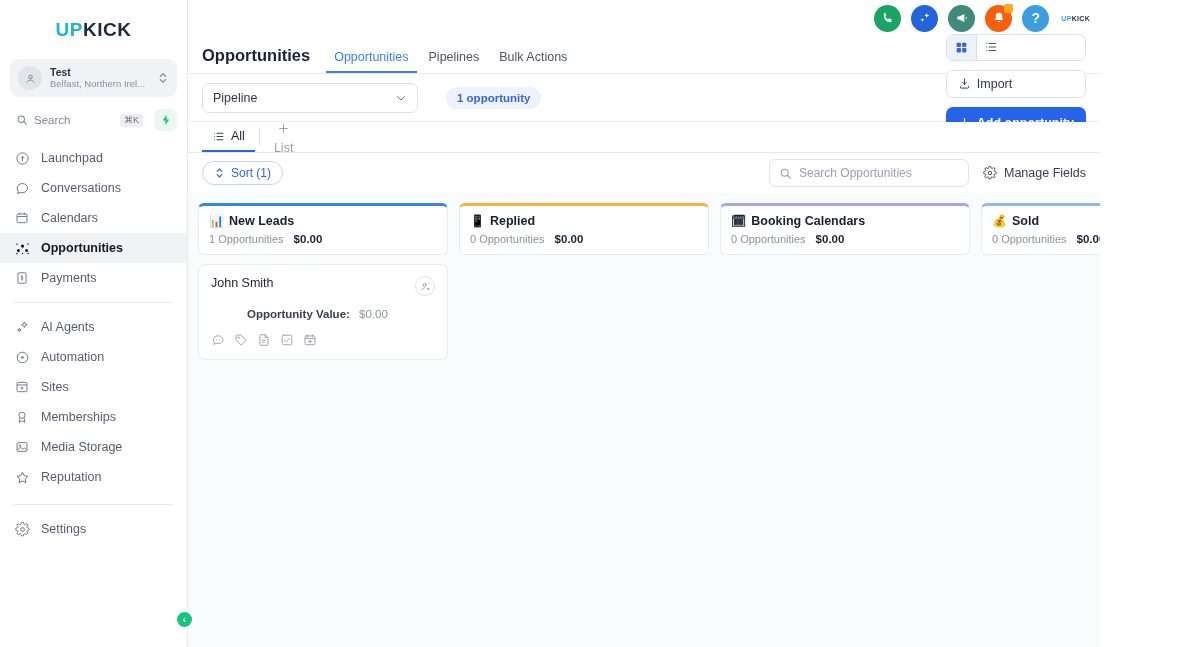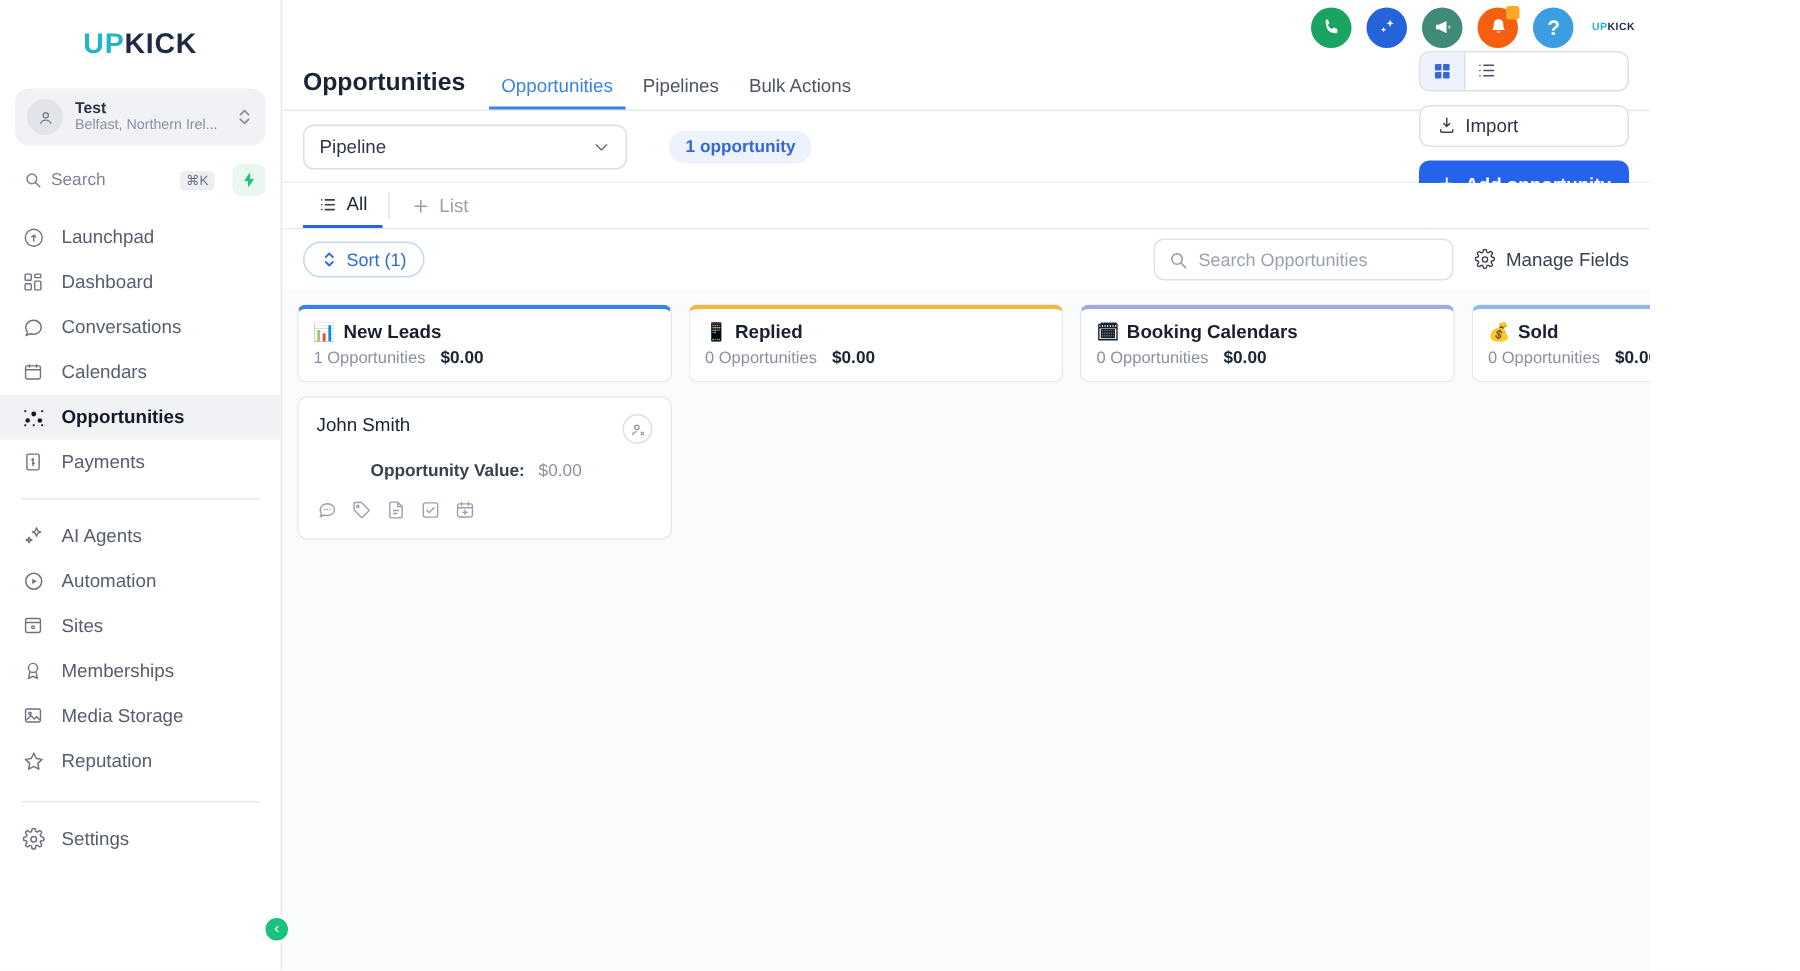--- a/index.html
+++ b/index.html
@@ -134,21 +134,21 @@
   .kebab { width: 16px; display: flex; flex-direction: column; align-items: center; gap: 2.5px; cursor: pointer; }
   .kebab i { width: 3px; height: 3px; border-radius: 50%; background: #6b7280; display: block; }
 
   .listbar {
     background: #fff; height: 31px; display: flex; align-items: stretch;
     padding: 0 14px; border-bottom: 1px solid #e7e9ee;
   }
   .lb-item { display: flex; align-items: center; gap: 6px; font-size: 12.5px; color: #3a4252; padding: 0 10px; cursor: pointer; }
   .lb-item.active { border-bottom: 2px solid #2563eb; color: #1b2435; font-weight: 500; }
   .lb-divider { width: 1px; background: #e3e5ea; margin: 6px 4px; }
-  .lb-item.muted { color: #9aa1ae; }
+  .lb-item.muted { color: #9aa1ae; flex-direction: column; }
 
   .filterbar { background: #fff; height: 40px; display: flex; align-items: center; padding: 0 14px; gap: 9px; }
   .pill {
     height: 24px; border: 1px solid #c3d5f7; border-radius: 13px; background: #fff;
     color: #2f6ae0; font-size: 12px; display: flex; align-items: center; gap: 6px;
     padding: 0 11px; cursor: pointer; font-weight: 500;
   }
   .fb-right { margin-left: auto; display: flex; align-items: center; gap: 14px; }
   .searchopp {
     width: 200px; height: 28px; border: 1px solid #dfe2e8; border-radius: 7px;
@@ -242,31 +242,20 @@
       <div class="nav-item">
         <span class="ico">
           <svg width="15" height="15" viewBox="0 0 24 24" fill="none" stroke="currentColor" stroke-width="1.5">
             <circle cx="12" cy="12" r="9"></circle>
               <path d="M12 16V9m0 0l-2.6 2.6M12 9l2.6 2.6"></path>
           </svg>
         </span>
         <span>Launchpad</span>
       </div>
 
-      <div class="nav-item">
-        <span class="ico">
-          <svg width="14" height="14" viewBox="0 0 24 24" fill="none" stroke="currentColor" stroke-width="1.6">
-            <rect x="3" y="3" width="7" height="7" rx="1"></rect>
-              <rect x="14" y="3" width="7" height="4" rx="1"></rect>
-            <rect x="3" y="14" width="7" height="7" rx="1"></rect>
-              <rect x="14" y="11" width="7" height="10" rx="1"></rect>
-          </svg>
-        </span>
-        <span>Dashboard</span>
-      </div>
 
       <div class="nav-item">
         <span class="ico">
           <svg width="15" height="15" viewBox="0 0 24 24" fill="none" stroke="currentColor" stroke-width="1.6">
             <path d="M20 11.5c0 4.1-3.8 7.4-8.5 7.4-1.1 0-2.2-.2-3.1-.5L4 20l1.3-3.3C4.1 15.4 3.4 13.5 3.4 11.5c0-4.1 3.8-7.4 8.5-7.4s8.1 3.3 8.1 7.4z"></path>
           </svg>
         </span>
         <span>Conversations</span>
       </div>
 

